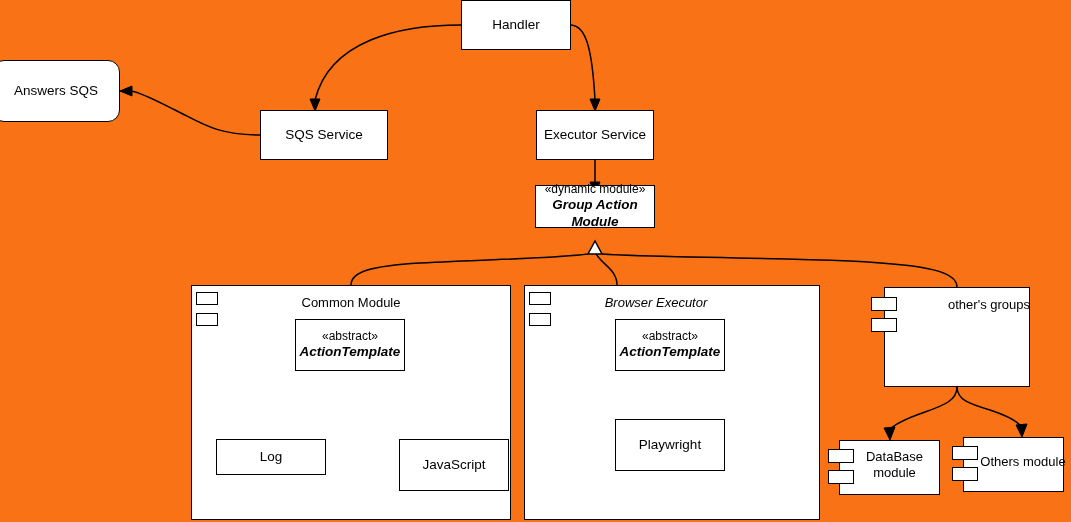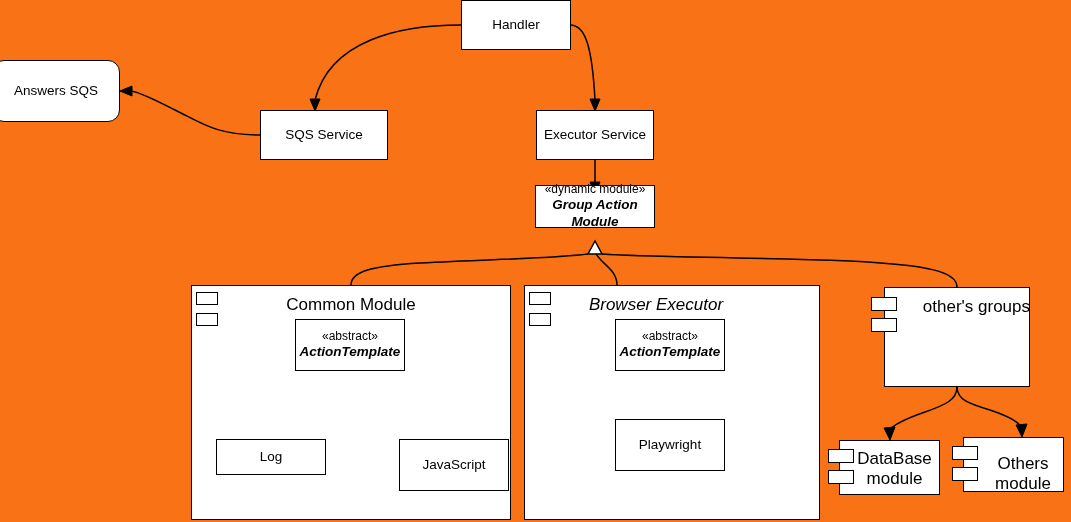--- a/index.html
+++ b/index.html
@@ -4,21 +4,21 @@
 <style>
   html,body{margin:0;padding:0;background:#ffffff;}
   body{font-family:"Liberation Sans", sans-serif;}
   #canvas{position:relative;width:1071px;height:522px;background:#f97316;overflow:hidden;}
   .node{position:absolute;box-sizing:border-box;border:1.6px solid #000;background:#fff;
         display:flex;flex-direction:column;align-items:center;justify-content:center;
         text-align:center;color:#000;font-size:13.5px;line-height:1.25;}
   .node.rounded{border-radius:12px;}
   .node .stereo{font-size:12px;font-weight:400;}
   .node .strong{font-weight:bold;font-size:13.5px;font-style:italic;}
-  .comp-label{position:absolute;left:0;right:0;text-align:center;font-size:17px;color:#000;}
+  .comp-label{position:absolute;left:0;right:0;text-align:center;font-size:13px;color:#000;}
   .comp-label.two{line-height:1.2;}
   .tab{position:absolute;box-sizing:border-box;border:1.6px solid #000;background:#fff;}
   .framewrap{position:absolute;box-sizing:border-box;border:1.6px solid #000;background:#fff;}
   svg.edges{position:absolute;left:0;top:0;width:1071px;height:522px;pointer-events:none;}
   svg.edges path,svg.edges line{fill:none;stroke:#000;stroke-width:1.5px;}
   svg.edges polygon.solid{fill:#000;stroke:#000;stroke-width:1px;}
   svg.edges polygon.hollow{fill:#fff;stroke:#000;stroke-width:1.5px;}
 </style>
 </head>
 <body>

